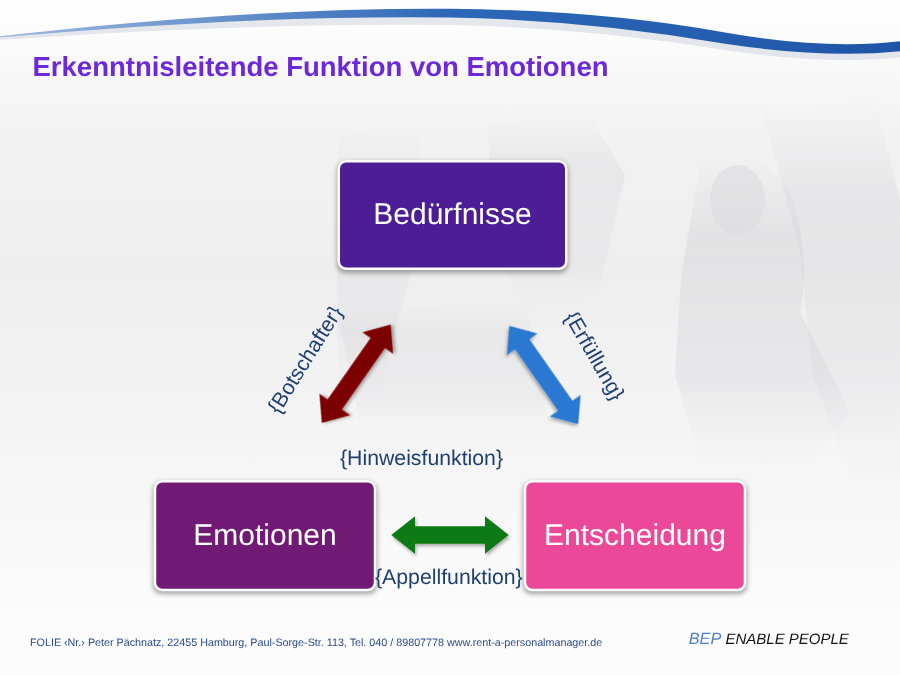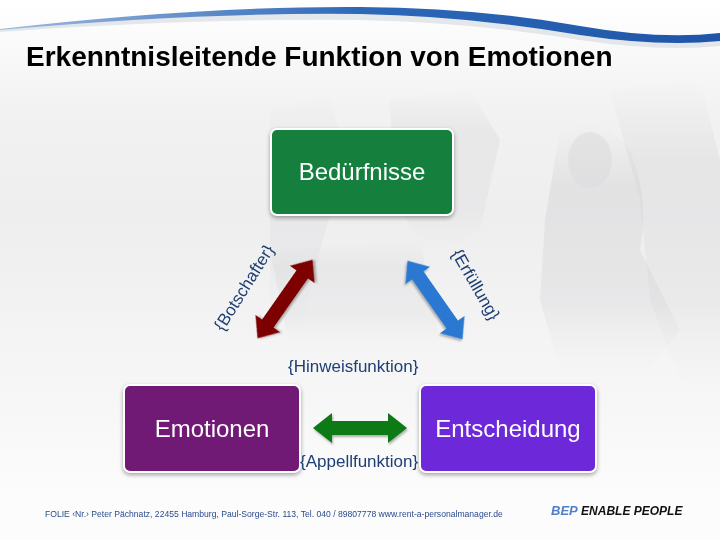--- a/index.html
+++ b/index.html
@@ -2,28 +2,28 @@
 <html><head>
 <meta charset="utf-8">
 <style>
   html,body{margin:0;padding:0;}
   body{width:720px;height:540px;position:relative;overflow:hidden;
     background:#fbfbfc;font-family:"Liberation Sans",sans-serif;}
   .bg{position:absolute;left:0;top:0;width:720px;height:540px;
     background:linear-gradient(180deg,#ffffff 0%,#f2f2f3 20%,#eeeeef 40%,#f7f7f8 75%,#fcfcfd 92%,#fcfcfd 100%);}
   .photo{position:absolute;left:0;top:0;width:720px;height:540px;}
   .swoosh{position:absolute;left:0;top:0;width:720px;height:60px;}
-  .title{position:absolute;left:26px;top:41px;font-size:28px;font-weight:bold;color:#000000;letter-spacing:0px;}
+  .title{position:absolute;left:26px;top:41px;font-size:22px;font-weight:bold;color:#6d28d9;letter-spacing:0px;}
   .node{position:absolute;box-sizing:border-box;border:2px solid #ffffff;border-radius:7px;
     box-shadow:0 2px 4px rgba(0,0,0,0.35);color:#ffffff;font-size:24px;
     display:flex;align-items:center;justify-content:center;}
   .arrows{position:absolute;left:0;top:0;width:720px;height:540px;}
   .label{position:absolute;color:#1f3f73;font-size:17px;white-space:nowrap;}
-  .footer-left{position:absolute;left:24px;top:509px;font-size:8.6px;color:#2a4b8c;margin-left:21px;}
-  .footer-right{position:absolute;left:551px;top:503px;font-size:12px;font-weight:bold;font-style:italic;}
+  .footer-left{position:absolute;left:24px;top:509px;font-size:8.6px;color:#2a4b8c;}
+  .footer-right{position:absolute;left:551px;top:503px;font-size:12px;font-weight:normal;font-style:italic;}
   .footer-right .bep{color:#4f7fc9;font-size:13px;}
   .footer-right .ep{color:#111111;}
 </style>
 </head>
 <body>
 
 <div class="bg"></div>
 
 <svg class="photo" viewBox="0 0 720 540">
   <defs>
@@ -69,32 +69,32 @@
 
   <g transform="translate(435,300) rotate(55)" filter="url(#sh)">
     <polygon points="-48,0 -30,-15 -30,-7 30,-7 30,-15 48,0 30,15 30,7 -30,7 -30,15" fill="#2a78d2"></polygon>
   </g>
 
   <g transform="translate(360,428)" filter="url(#sh)">
     <polygon points="-47,0 -28,-15 -28,-7 28,-7 28,-15 47,0 28,15 28,7 -28,7 -28,15" fill="#0b7a12"></polygon>
   </g>
 </svg>
 
-<div class="node" style="left:270px;top:128px;width:184px;height:88px;background:#15803d;">
+<div class="node" style="left:270px;top:128px;width:184px;height:88px;background:#4c1d95;">
   <span>Bedürfnisse</span>
 </div>
 <div class="node" style="left:123px;top:384px;width:178px;height:89px;background:#701a75;">
   <span>Emotionen</span>
 </div>
-<div class="node" style="left:419px;top:384px;width:178px;height:89px;background:#6d28d9;">
+<div class="node" style="left:419px;top:384px;width:178px;height:89px;background:#ec4899;">
   <span>Entscheidung</span>
 </div>
 
 <div class="label" style="left:196px;top:278px;transform:rotate(-58deg);transform-origin:center;">{Botschafter}</div>
 <div class="label" style="left:436px;top:275px;transform:rotate(60deg);transform-origin:center;">{Erfüllung}</div>
-<div class="label" style="left:288px;top:357px;">{Hinweisfunktion}</div>
+<div class="label" style="left:272px;top:357px;">{Hinweisfunktion}</div>
 <div class="label" style="left:300px;top:452px;">{Appellfunktion}</div>
 
 <div class="footer-left">FOLIE ‹Nr.› Peter Pächnatz, 22455 Hamburg, Paul-Sorge-Str. 113, Tel. 040 / 89807778 www.rent-a-personalmanager.de</div>
 <div class="footer-right">
   <span class="bep">BEP</span>
   <span class="ep">ENABLE PEOPLE</span>
 </div>
 
 </body></html>

